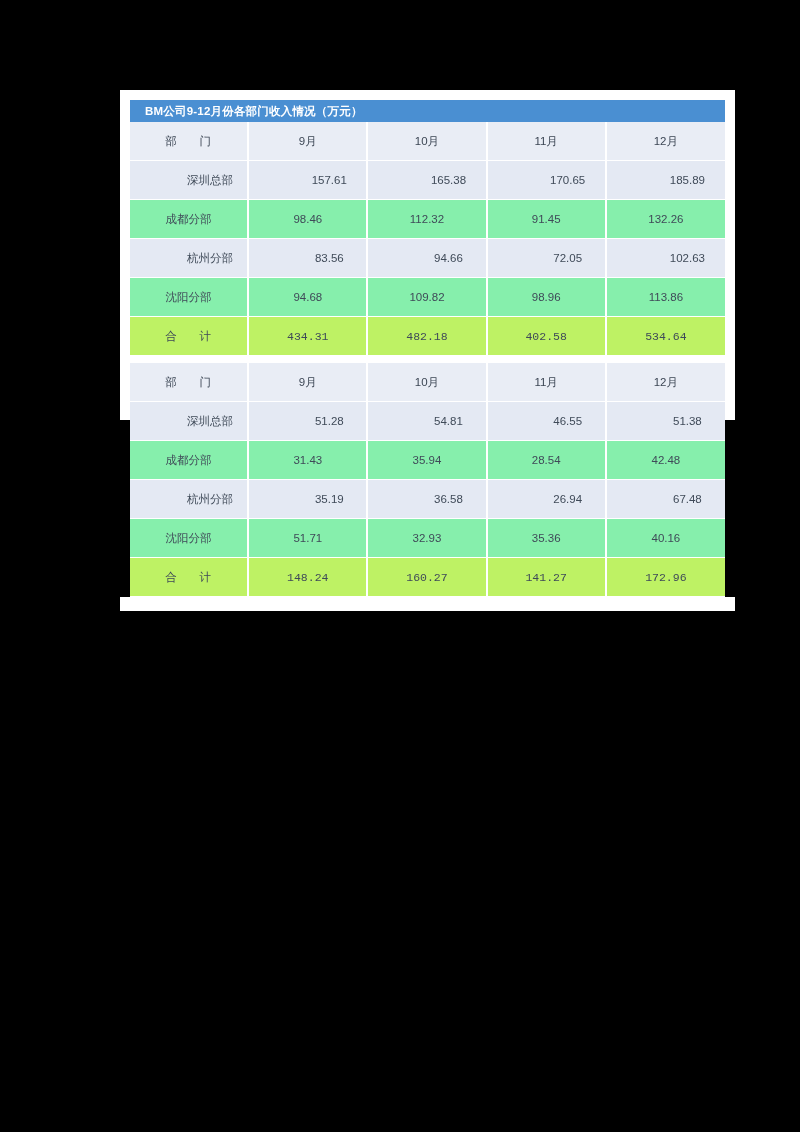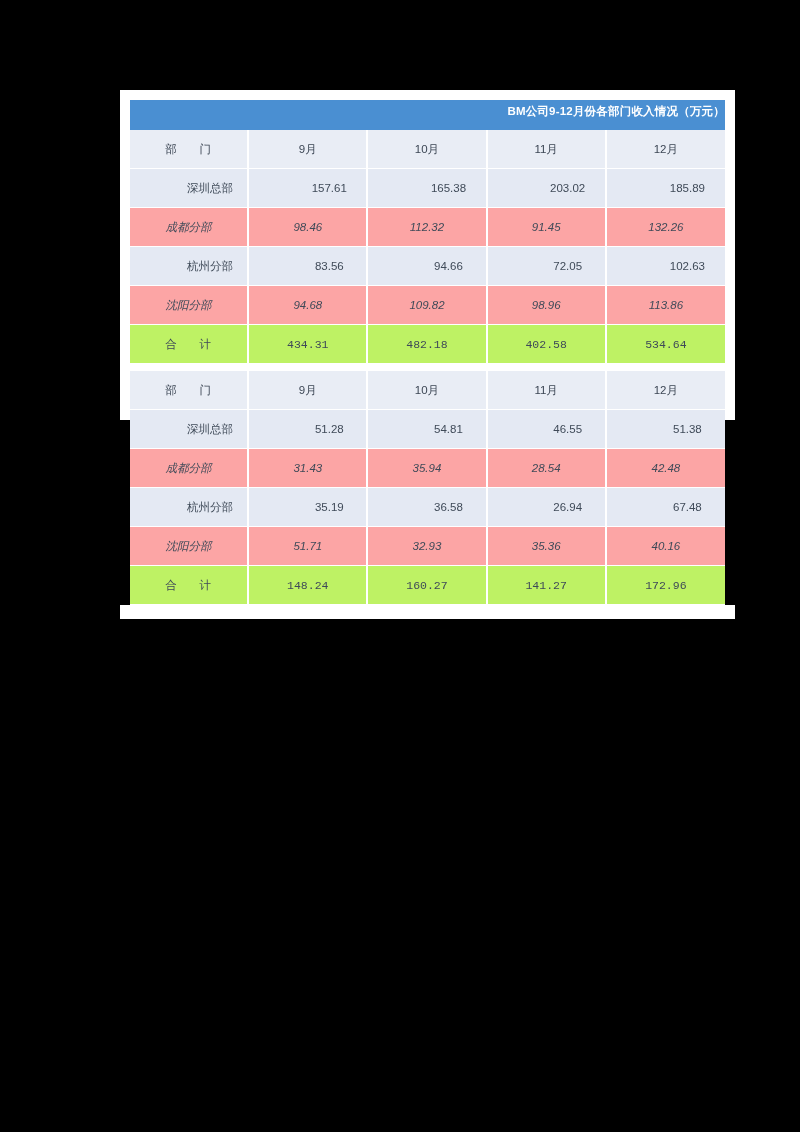--- a/index.html
+++ b/index.html
@@ -29,26 +29,27 @@
     width: 595px;
     margin: 0 auto;
   }
 
   
   .table-title {
     background: #4a8fd2;
     color: #ffffff;
     font-size: 11.5px;
     font-weight: bold;
-    text-align: right;
+    text-align: left;
     letter-spacing: 0.2px;
-    height: 30px;
+    height: 22px;
     line-height: 22px;
     white-space: nowrap;
     overflow: hidden;
+    padding-left: 15px;
   }
 
   table.data-table {
     width: 100%;
     border-collapse: collapse;
     table-layout: fixed;
   }
 
   table.data-table td,
   table.data-table th {
@@ -69,21 +70,21 @@
     border-right: none;
   }
 
   
   col.c-dept { width: 118px; }
   col.c-month { width: 119px; }
 
   
   tr.r-head    td { background: #e9edf5; color: #3c4654; }
   tr.r-odd     td { background: #e4e9f3; padding-left: 43px; }
-  tr.r-even    td { background: #fca5a5; font-style: italic; }
+  tr.r-even    td { background: #86efac; }
   tr.r-total   td { background: #bef264; font-family: Liberation Mono, monospace; }
 
   
   .spaced { letter-spacing: 0.08em; }
   .spaced .gap { display: inline-block; width: 22px; }
 
   
   .table-gap {
     height: 7px;
     background: #ffffff;
@@ -118,21 +119,21 @@
           <td>9月</td>
           <td>10月</td>
           <td>11月</td>
           <td>12月</td>
         </tr>
 
         <tr class="r-odd">
           <td>深圳总部</td>
           <td>157.61</td>
           <td>165.38</td>
-          <td>203.02</td>
+          <td>170.65</td>
           <td>185.89</td>
         </tr>
 
         <tr class="r-even">
           <td>成都分部</td>
           <td>98.46</td>
           <td>112.32</td>
           <td>91.45</td>
           <td>132.26</td>
         </tr>

